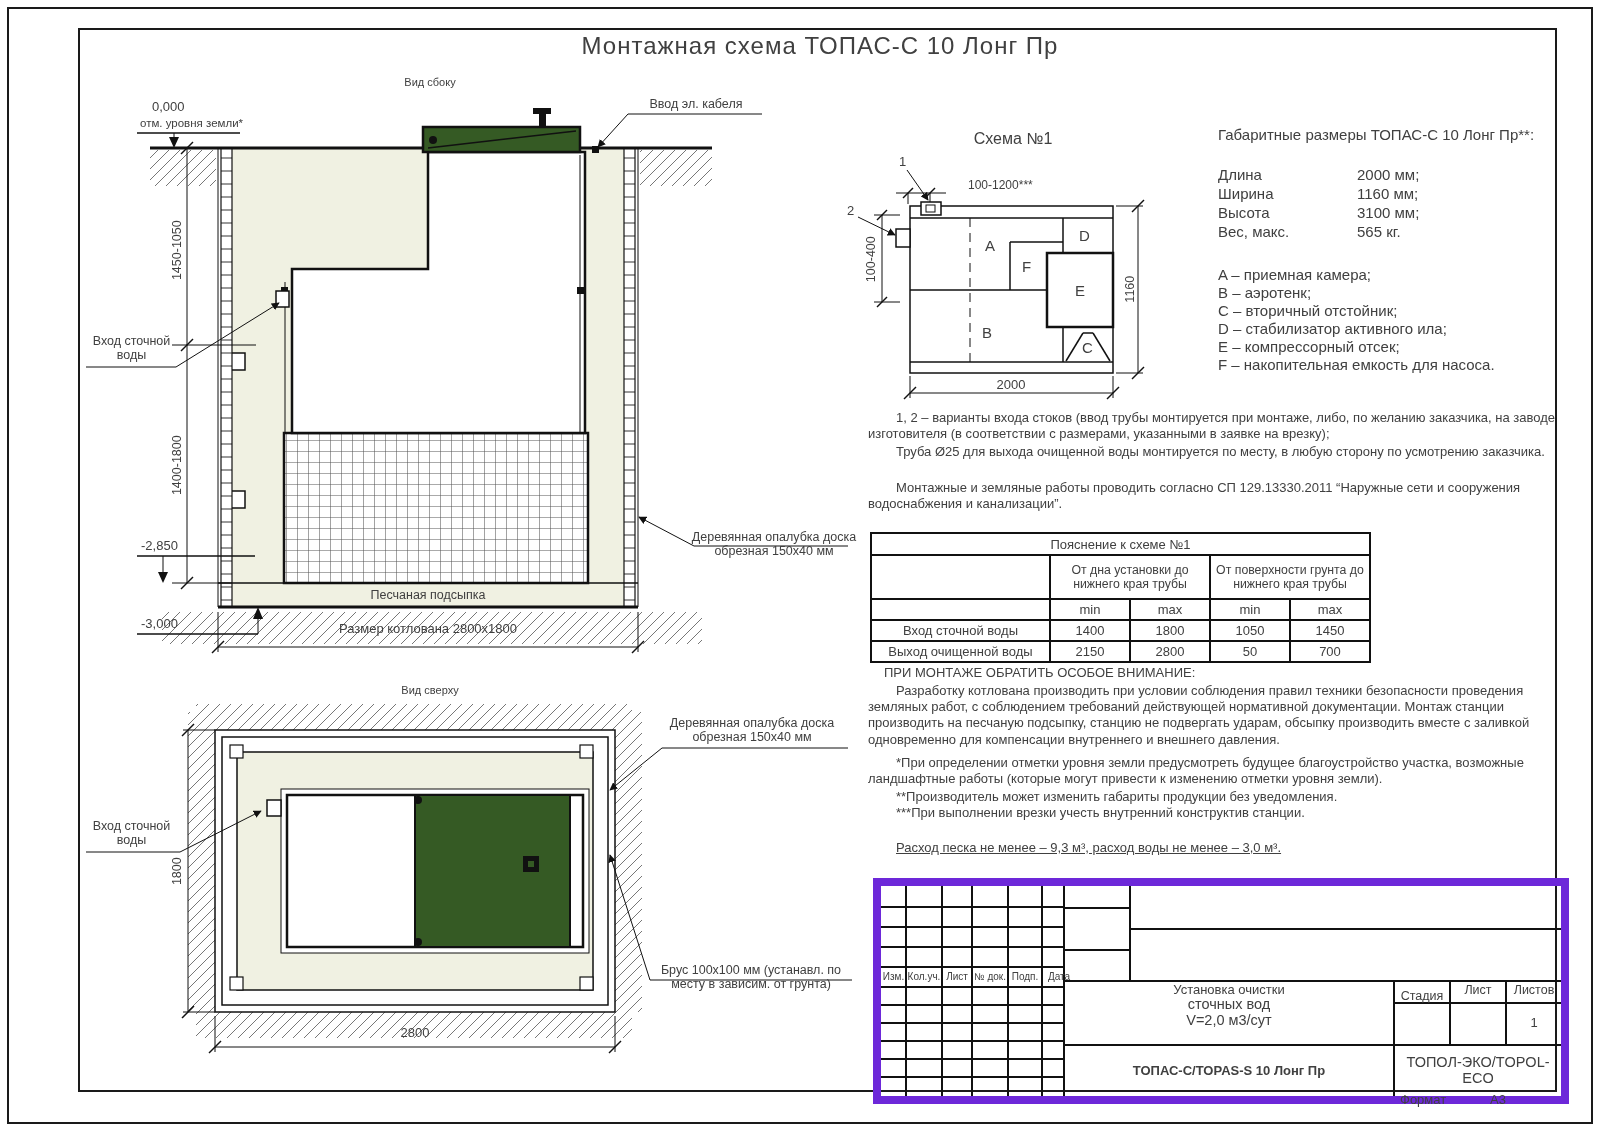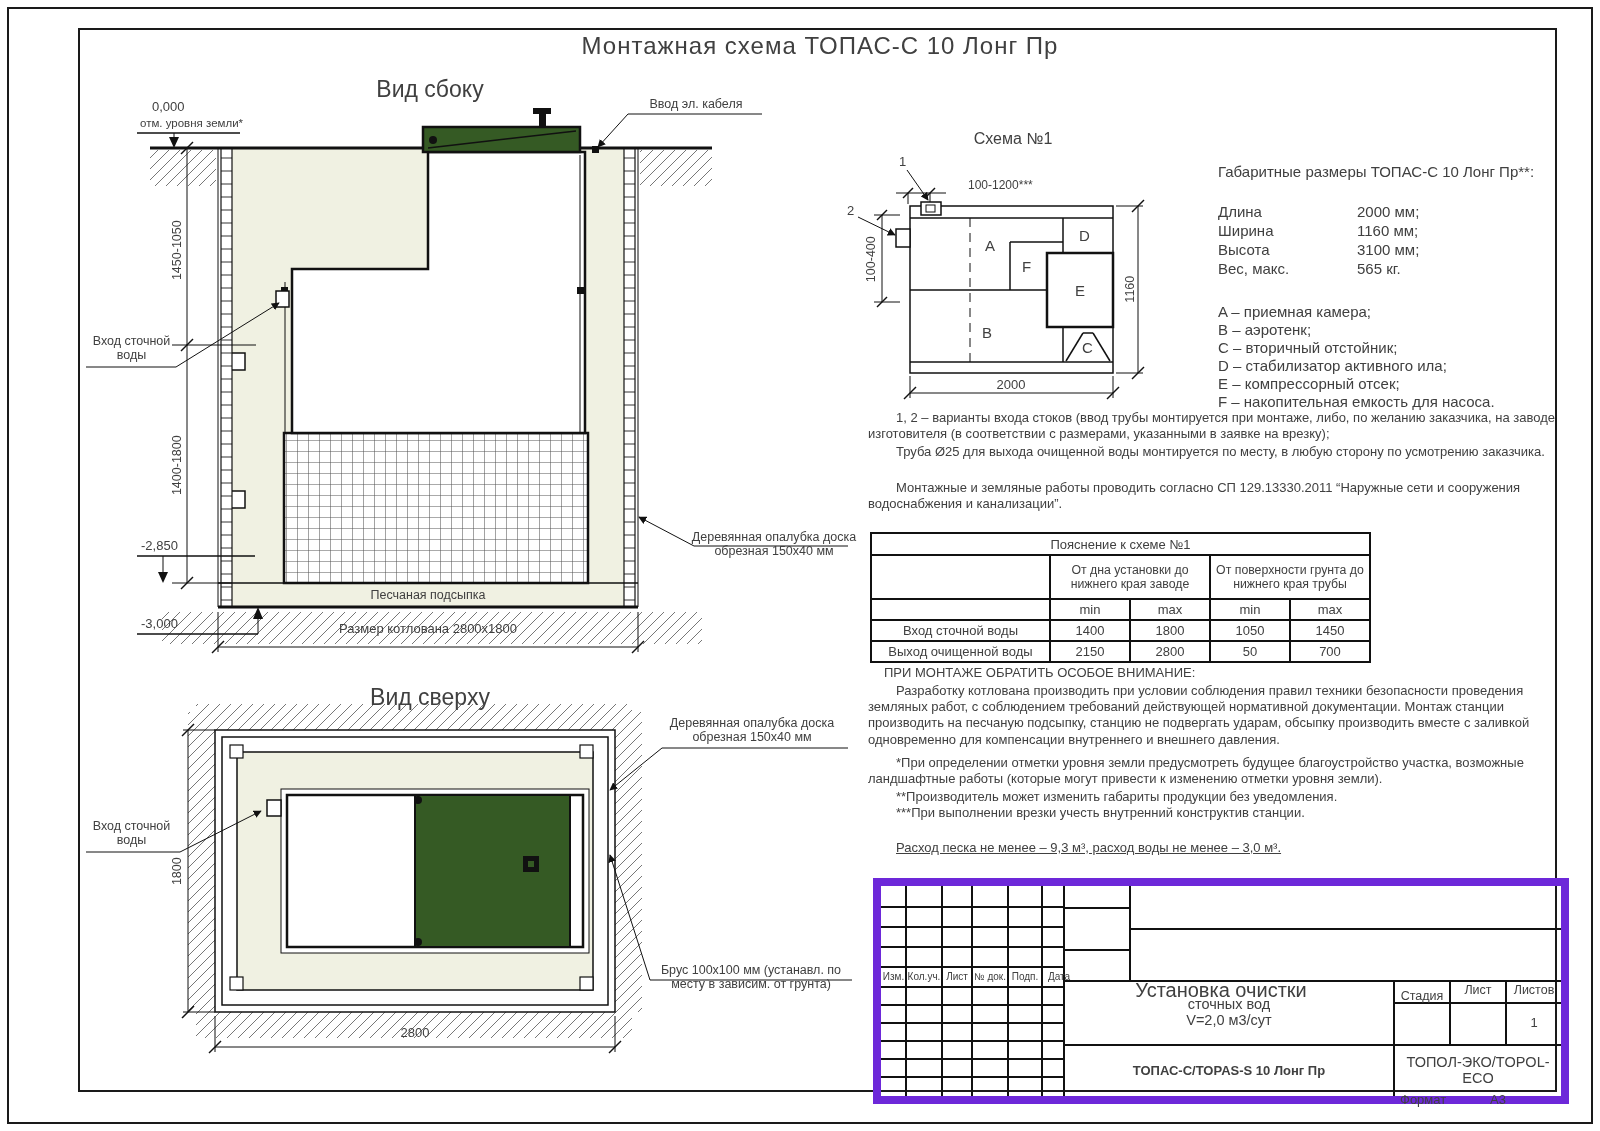--- a/index.html
+++ b/index.html
@@ -6,24 +6,24 @@
   .page{position:relative;width:1600px;height:1131px;background:#fff;
         font-family:"Liberation Sans",sans-serif;color:#404040;overflow:hidden;}
   .outer-border{position:absolute;left:7px;top:7px;right:7px;bottom:7px;border:2px solid #1a1a1a;}
   .frame{position:absolute;left:78px;top:28px;width:1475px;height:1060px;border:2px solid #1a1a1a;}
   svg.draw{position:absolute;left:0;top:0;z-index:1;}
   .lbl{position:absolute;z-index:2;line-height:1.15;white-space:nowrap;}
   .ctr{text-align:center;}
   .wrap{white-space:normal;}
   .rot{transform:rotate(-90deg);transform-origin:center;}
   .title{font-size:24px;letter-spacing:1px;}
-  .vtitle{font-size:23px;}
+  .vtitle{font-size:11px;}
   .small{font-size:12.5px;}
   .dim{font-size:12.5px;}
-  .spec{font-size:15px;margin-top:37px;}
+  .spec{font-size:15px;}
   .note{font-size:13px;line-height:16.2px;white-space:normal;text-indent:28px;}
   .sect{font-size:15px;}
   .u{text-decoration:underline;}
   
   .xtable{position:absolute;left:870px;top:532px;z-index:2;border-collapse:collapse;
           font-size:13px;}
   .xtable td,.xtable th{border:2px solid #111;padding:0 2px;text-align:center;
           font-weight:normal;vertical-align:middle;}
   .xtable .grp{font-size:12.3px;line-height:1.15;}
   
@@ -258,21 +258,21 @@
   <div class="lbl note" style="left:868px;top:444px;width:695px;">Труба Ø25 для выхода очищенной воды монтируется по месту, в любую сторону по усмотрению заказчика.</div>
   <div class="lbl note" style="left:868px;top:480px;width:695px;">Монтажные и земляные работы проводить согласно СП 129.13330.2011 “Наружные сети и сооружения водоснабжения и канализации”.</div>
 
   <table class="xtable">
     <tbody>
         <tr>
           <td colspan="5" style="height:20px;">Пояснение к схеме №1</td>
         </tr>
     <tr>
       <td style="width:173px;height:42px;"></td>
-      <td colspan="2" class="grp" style="width:148px;">От дна установки до нижнего края заводе</td>
+      <td colspan="2" class="grp" style="width:148px;">От дна установки до нижнего края трубы</td>
       <td colspan="2" class="grp" style="width:148px;">От поверхности грунта до нижнего края трубы</td>
     </tr>
     <tr>
       <td style="height:19px;"></td>
       <td style="width:74px;">min</td>
       <td style="width:74px;">max</td>
       <td style="width:74px;">min</td>
       <td style="width:74px;">max</td>
     </tr>
     <tr>
@@ -330,21 +330,21 @@
     <div class="ln" style="left:184px;top:21px;width:66px;height:1.5px;"></div>
     <div class="ln" style="left:184px;top:63px;width:66px;height:1.5px;"></div>
     <div class="ln" style="left:248px;top:42px;width:432px;height:1.5px;"></div>
     <div class="ln" style="left:184px;top:94px;width:496px;height:2px;"></div>
     <div class="ln" style="left:184px;top:158px;width:496px;height:2px;"></div>
     <div class="ln" style="left:512px;top:94px;width:2px;height:116px;"></div>
     <div class="ln" style="left:568px;top:94px;width:1.5px;height:64px;"></div>
     <div class="ln" style="left:624px;top:94px;width:1.5px;height:64px;"></div>
     <div class="ln" style="left:512px;top:116px;width:168px;height:1.5px;"></div>
 
-    <div class="cell" style="left:176px;top:96px;width:328px;height:16px;font-size:20px;">Установка очистки</div>
+    <div class="cell" style="left:184px;top:96px;width:328px;height:16px;font-size:13px;">Установка очистки</div>
     <div class="cell" style="left:184px;top:111px;width:328px;height:16px;font-size:14.5px;">сточных вод</div>
     <div class="cell" style="left:184px;top:127px;width:328px;height:16px;font-size:14.5px;">V=2,0 м3/сут</div>
 
     <div class="cell" style="left:514px;top:95px;width:54px;height:32px;font-size:12.5px;">Стадия</div>
     <div class="cell" style="left:570px;top:95px;width:54px;height:20px;font-size:12.5px;">Лист</div>
     <div class="cell" style="left:626px;top:95px;width:54px;height:20px;font-size:12.5px;">Листов</div>
     <div class="cell" style="left:626px;top:118px;width:54px;height:38px;font-size:13px;">1</div>
 
     <div class="cell" style="left:184px;top:160px;width:328px;height:50px;font-size:13px;font-weight:bold;">ТОПАС-С/TOPAS-S 10 Лонг Пр</div>
     <div class="cell" style="left:514px;top:160px;width:166px;height:50px;font-size:14.5px;">ТОПОЛ-ЭКО/TOPOL-ECO</div>

